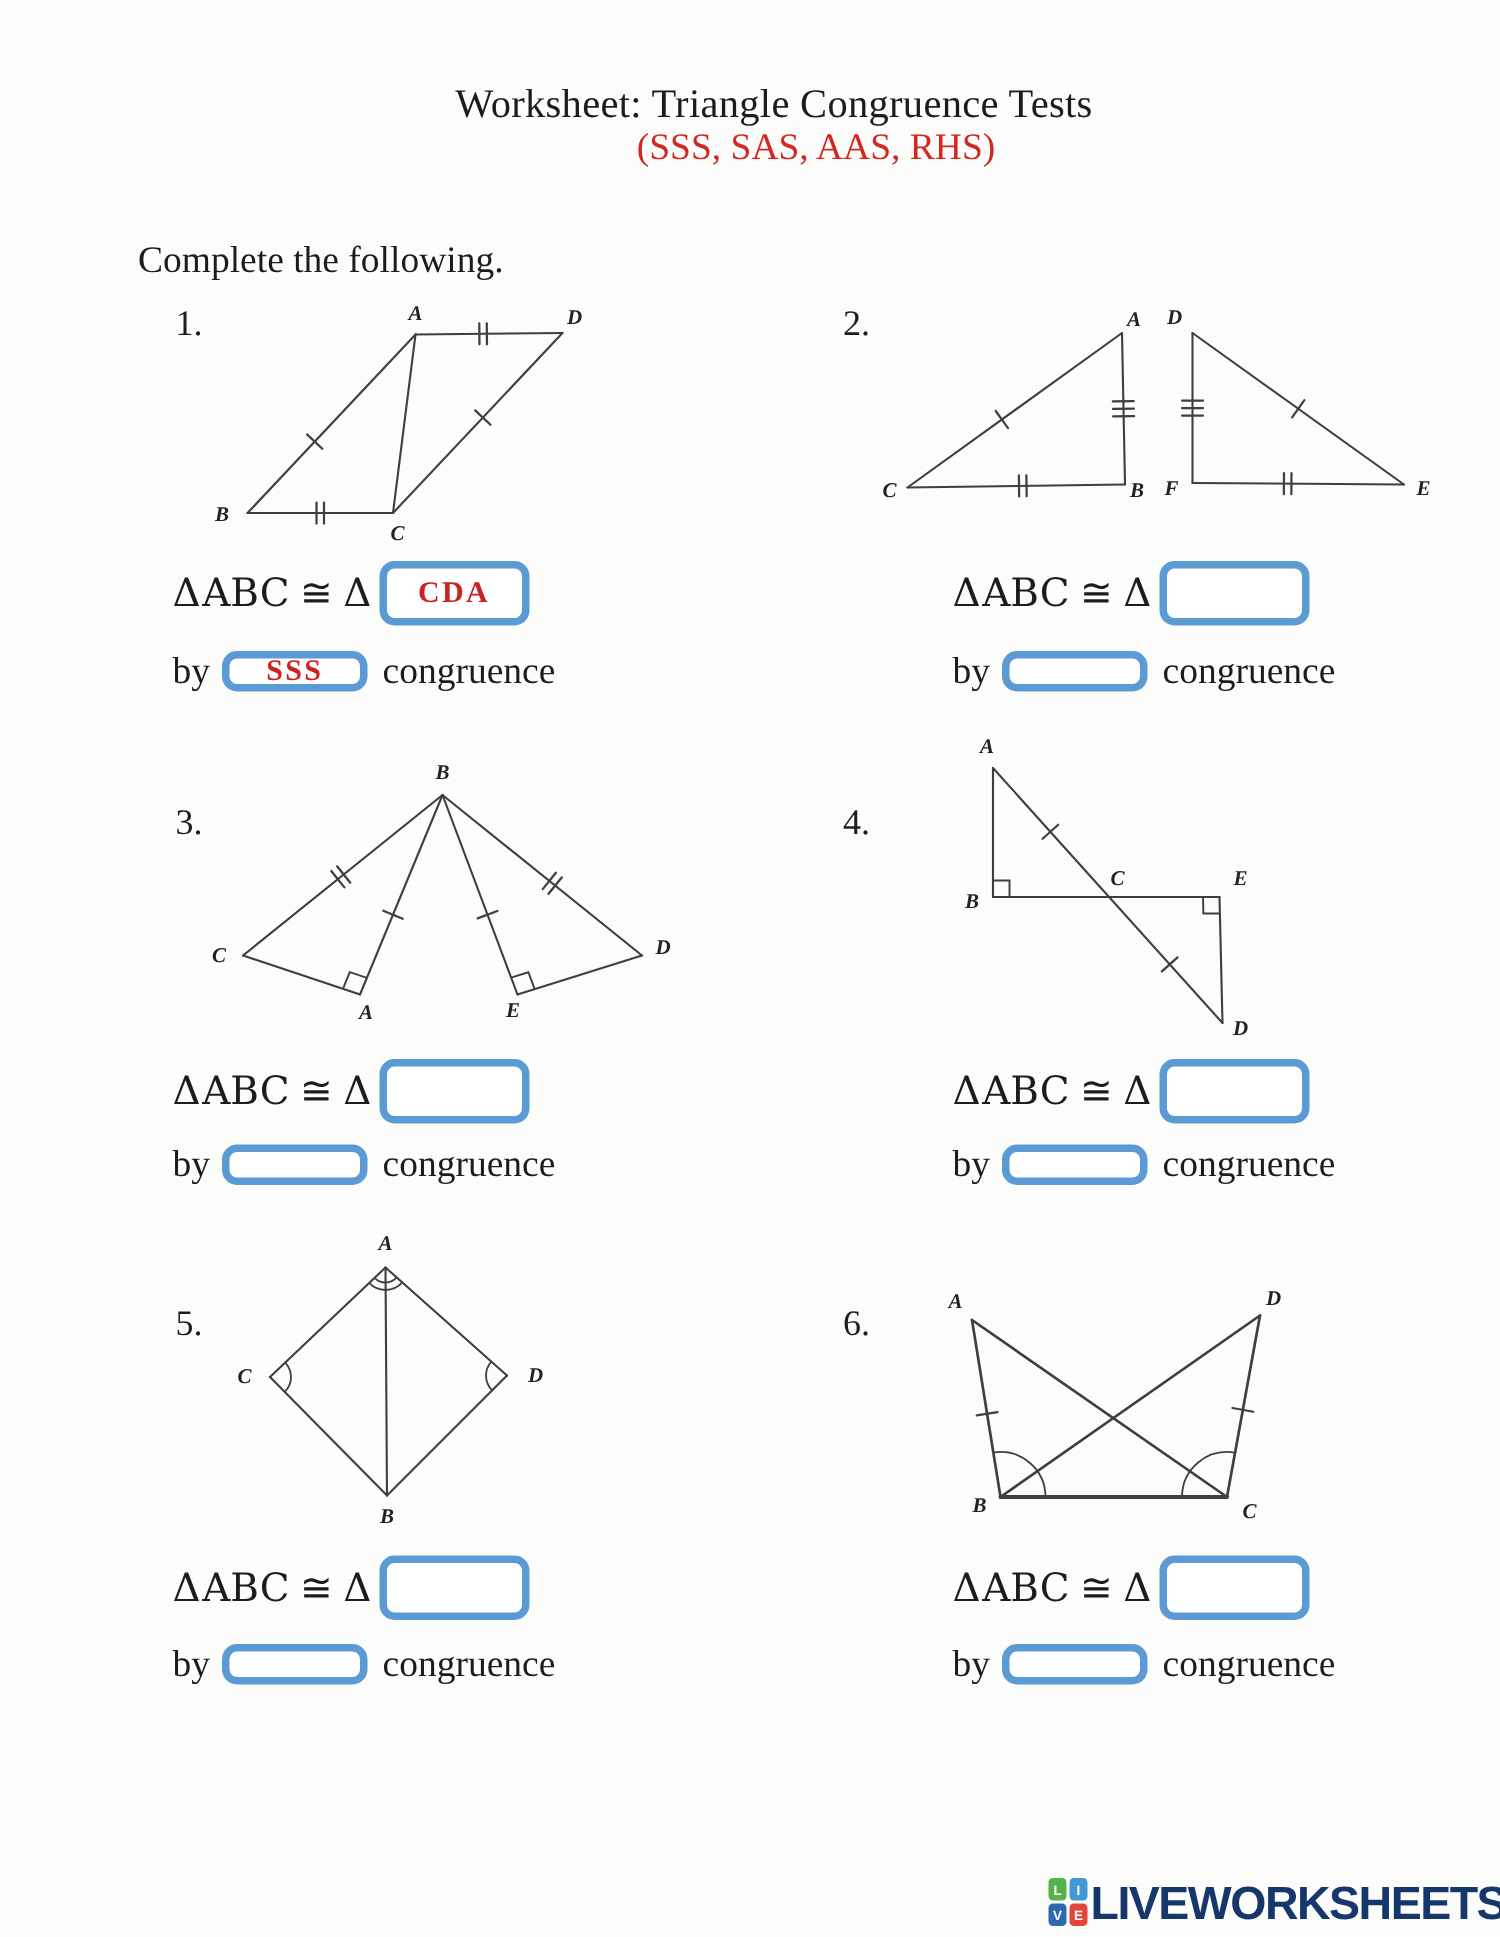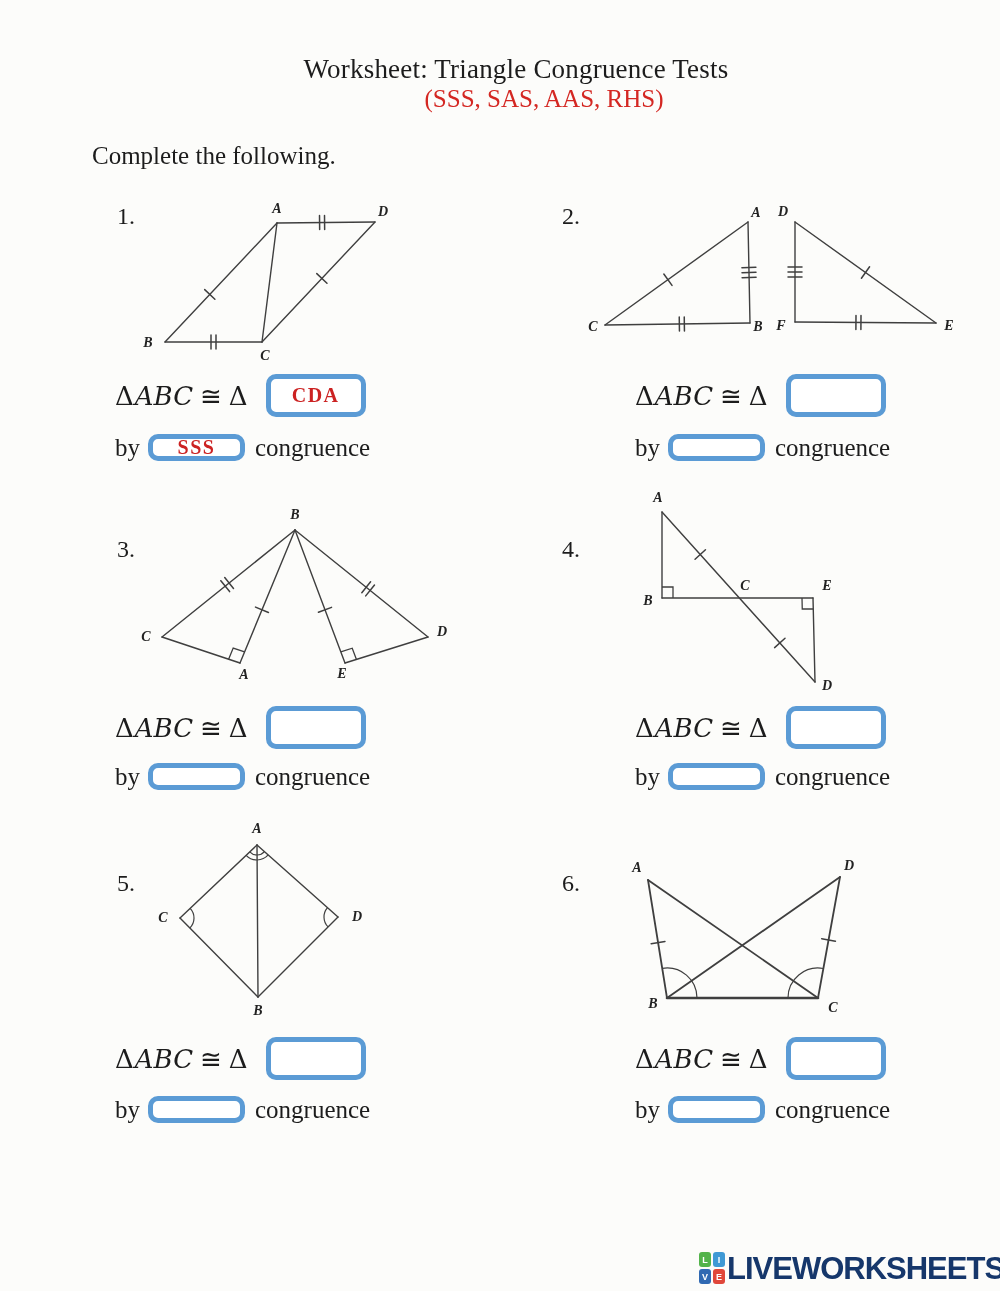--- a/index.html
+++ b/index.html
@@ -8,36 +8,36 @@
     font-family:"Liberation Serif",serif;color:#1c1c1c;overflow:hidden;
   }
   .title{
     position:absolute;top:54px;left:0;width:1000px;text-align:center;
     font-weight:normal;font-size:27px;letter-spacing:0.2px;margin-left:16px;
   }
   .subtitle{
     position:absolute;top:85px;left:0;width:1000px;text-align:center;
     font-size:25px;color:var(--red);padding-left:44px;
   }
-  .instruction{position:absolute;top:142px;left:92px;font-size:25px;}
+  .instruction{position:absolute;top:160px;left:92px;font-size:25px;}
   .pnum{position:absolute;font-size:24px;}
   .eqrow{
     position:absolute;display:flex;align-items:center;height:43px;
     font-size:26px;font-family:"DejaVu Serif","DejaVu Sans",serif;
   }
   .eq-delta{font-style:normal;}
-  .eq-letters{font-style:italic;margin-left:1px;}
+  .eq-letters{margin-left:1px;}
   .eq-cong{margin:0 7px;}
   .ansbox{
     box-sizing:border-box;border:5px solid var(--boxblue);border-radius:10px;
     background:#fff;display:flex;align-items:center;justify-content:center;
     font-family:"Liberation Serif",serif;font-weight:bold;font-size:20px;
     letter-spacing:1.5px;color:var(--red2);
   }
-  .box-tri{width:100px;height:43px;margin-left:18px;}
+  .box-tri{width:100px;height:43px;margin-left:5px;}
   .byrow{
     position:absolute;display:flex;align-items:flex-start;height:45px;font-size:25px;
   }
   .box-test{width:97px;height:27px;margin-left:8px;margin-right:10px;}
   .diagram{position:absolute;}
   .diagram text{
     font-family:"Liberation Serif",serif;font-style:italic;font-weight:bold;
     font-size:14px;fill:#222;text-anchor:middle;
   }
   .footer{position:absolute;left:699px;top:1252px;display:flex;align-items:center;}

